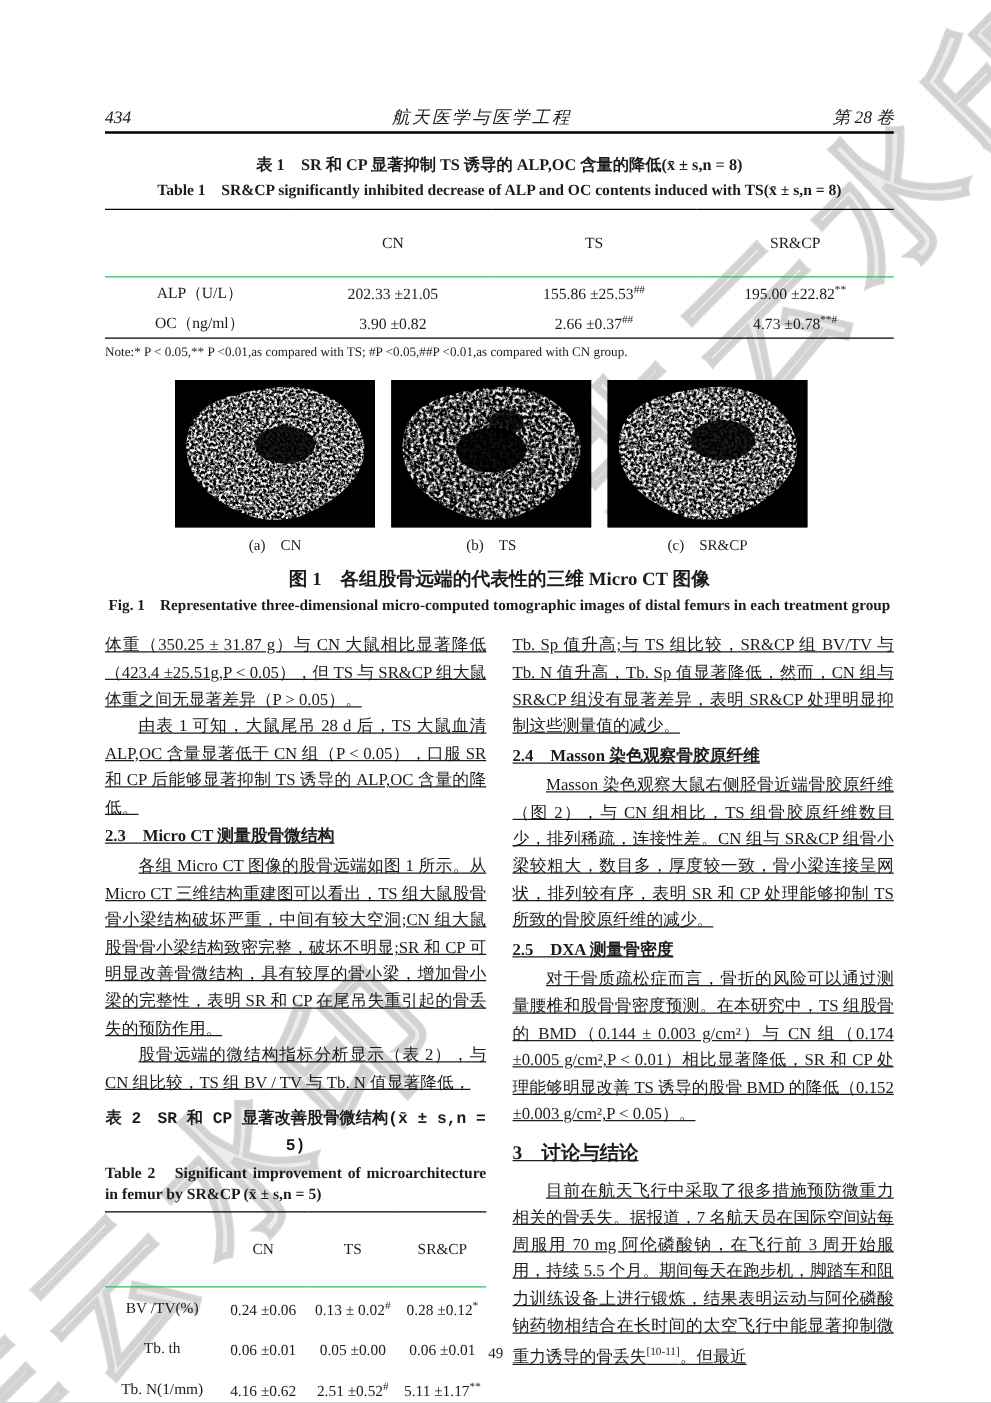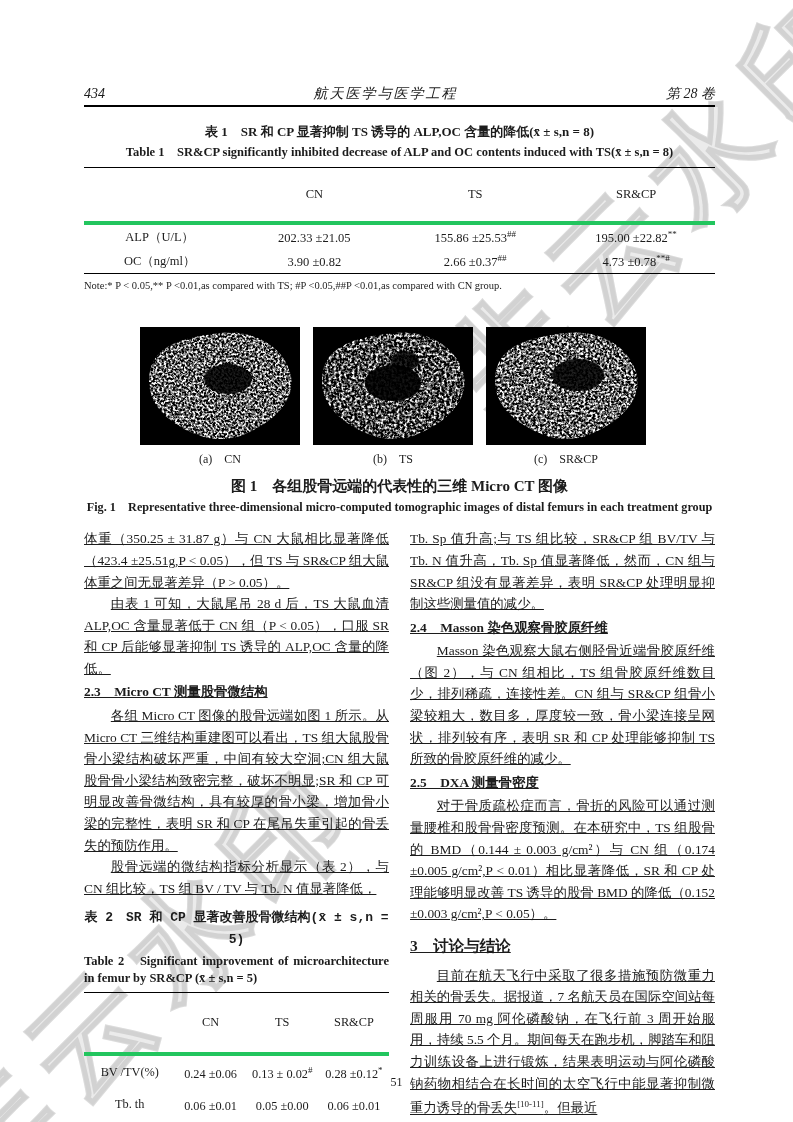--- a/index.html
+++ b/index.html
@@ -26,29 +26,29 @@
     font-size:14px; padding-bottom:2px; border-bottom:2px solid #000;font-style:italic;
   }
   .running-head .mid { letter-spacing:2px; }
 
   
   .tbl-caption-zh { text-align:center; font-weight:bold; font-size:13px; margin-top:16px; }
   .tbl-caption-en { text-align:center; font-weight:bold; font-size:12.5px; margin-top:3px; }
 
   table { width:100%; border-collapse:collapse; font-size:12.5px; }
   .sci-table { margin-top:6px; border-top:1.8px solid #000; border-bottom:1.8px solid #000; }
-  .sci-table th { font-weight:normal; border-bottom:4px solid #22c55e; padding:19px 2px; }
+  .sci-table th { font-weight:normal; border-bottom:1px solid #22c55e; padding:19px 2px; }
   .sci-table td { padding:3.5px 2px; text-align:center; }
   .sci-table th { text-align:center; }
   sup { font-size:9px; }
   .tbl-note { font-size:10.5px; margin-top:5px; text-align:justify; line-height:14px; }
 
   
   .fig-row { display:flex; gap:13px; margin-top:14px; margin-left:56px; }
-  .fig-panel { width:160px;margin-top:20px; }
+  .fig-panel { width:160px; }
   .fig-img { width:160px; height:118px; background:#000; display:block; }
   .fig-panel-label { text-align:center; font-size:12px; margin-top:6px; }
   .fig-caption-zh { text-align:center; font-weight:bold; font-size:15px; margin-top:9px; }
   .fig-caption-en { text-align:center; font-weight:bold; font-size:12.2px; margin-top:3px; }
 
   
   .columns { display:flex; gap:21px; margin-top:12px; }
   .col { width:305px; font-size:13.4px; line-height:21.6px; text-align:justify; }
   .col p { text-align:justify;text-decoration:underline; }
   .indent { text-indent:2em; }
@@ -217,14 +217,14 @@
         <p class="indent">Masson 染色观察大鼠右侧胫骨近端骨胶原纤维（图 2），与 CN 组相比，TS 组骨胶原纤维数目少，排列稀疏，连接性差。CN 组与 SR&amp;CP 组骨小梁较粗大，数目多，厚度较一致，骨小梁连接呈网状，排列较有序，表明 SR 和 CP 处理能够抑制 TS 所致的骨胶原纤维的减少。</p>
         <p class="sub-heading">2.5　DXA 测量骨密度</p>
         <p class="indent">对于骨质疏松症而言，骨折的风险可以通过测量腰椎和股骨骨密度预测。在本研究中，TS 组股骨的 BMD（0.144 ± 0.003 g/cm²）与 CN 组（0.174 ±0.005 g/cm²,P &lt; 0.01）相比显著降低，SR 和 CP 处理能够明显改善 TS 诱导的股骨 BMD 的降低（0.152 ±0.003 g/cm²,P &lt; 0.05）。</p>
         <p class="sec-heading">3　讨论与结论</p>
         <p class="indent"><span>目前在航天飞行中采取了很多措施预防微重力相关的骨丢失。据报道，7 名航天员在国际空间站每周服用 70 mg 阿伦磷酸钠，在飞行前 3 周开始服用，持续 5.5 个月。期间每天在跑步机，脚踏车和阻力训练设备上进行锻炼，结果表明运动与阿伦磷酸钠药物相结合在长时间的太空飞行中能显著抑制微重力诱导的骨丢失</span><sup>[10-11]</sup><span>。但最近</span></p>
       </div>
 
     </div>
   </div>
 
-  <div class="page-footer">51</div>
+  <div class="page-footer">49</div>
 </div>
 
 </body></html>

